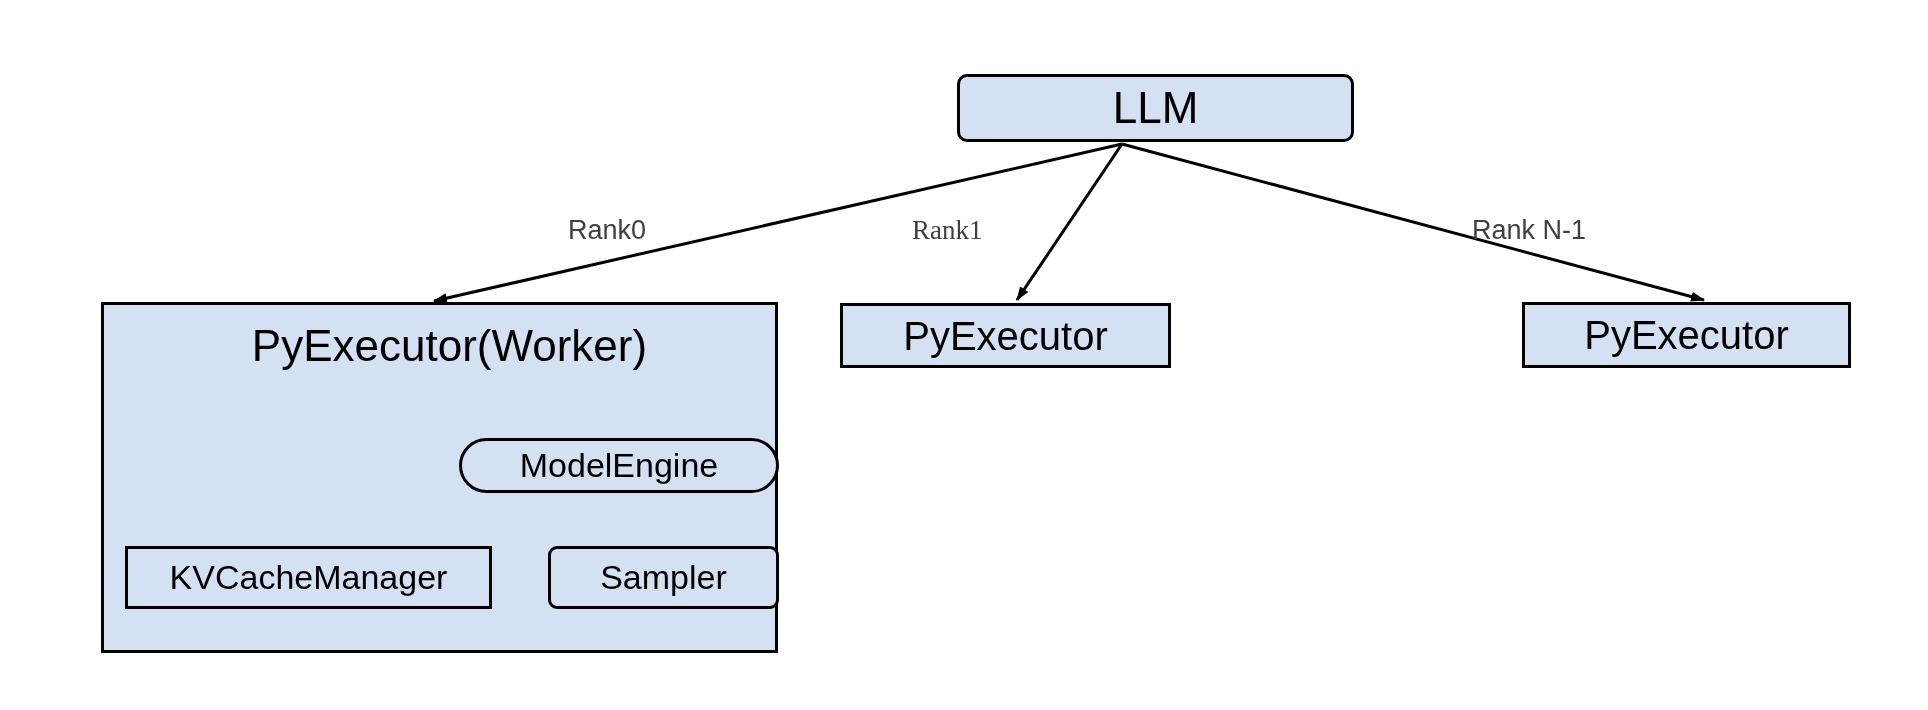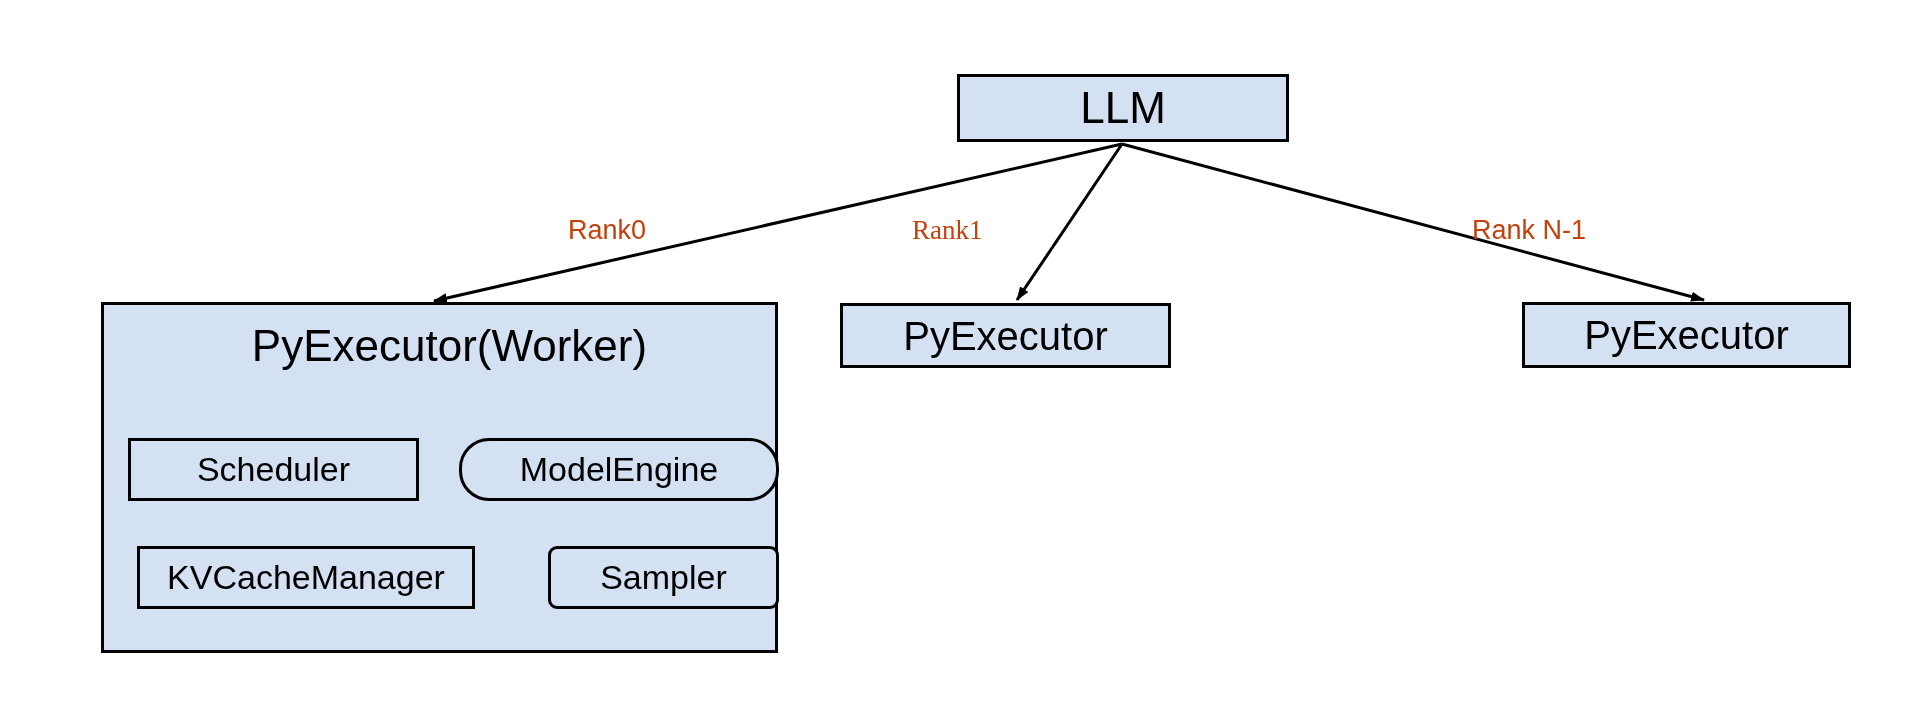--- a/index.html
+++ b/index.html
@@ -37,23 +37,24 @@
     justify-content: center;
     text-align: center;
     line-height: 1.05;
     white-space: nowrap;
   }
 
   
   #node-llm {
     left: 957px;
     top: 74px;
-    width: 332px;
+    width: 397px;
     height: 68px;
     font-size: 44px;
+    border-radius: 10px;
   }
 
   
   #node-worker {
     left: 101px;
     top: 302px;
     width: 677px;
     height: 351px;
     display: block;
   }
@@ -76,22 +77,22 @@
     background: #d4e1f2;
     border: 3px solid #000000;
     display: flex;
     align-items: center;
     justify-content: center;
     text-align: center;
     font-size: 34px;
     white-space: nowrap;
   }
   #child-scheduler    { left: 24px;  top: 133px; width: 291px; height: 63px; }
-  #child-modelengine  { left: 355px; top: 133px; width: 320px; height: 63px; border-radius: 30px; }
-  #child-kvcache      { left: 21px;  top: 241px; width: 338px; height: 63px; margin-left: 12px; }
+  #child-modelengine  { left: 355px; top: 133px; width: 320px; height: 55px; border-radius: 30px; }
+  #child-kvcache      { left: 21px;  top: 241px; width: 367px; height: 63px; }
   #child-sampler      { left: 444px; top: 241px; width: 231px; height: 63px; border-radius: 9px; }
 
   
   #node-exec-rank1 {
     left: 840px;
     top: 303px;
     width: 331px;
     height: 65px;
     font-size: 40px;
   }
@@ -101,21 +102,21 @@
     width: 329px;
     height: 66px;
     font-size: 40px;
   }
 
   
   .edge-label {
     position: absolute;
     font-size: 27px;
     white-space: nowrap;
-    color: #c2410c;
+    color: #404040;
     background: transparent;
     text-align: center;
   }
   #label-rank0   { left: 568px;  top: 215px; }
   #label-rank1   { left: 912px;  top: 215px; font-family: Liberation Serif, serif; }
   #label-rankn   { left: 1472px; top: 215px; }
 </style>
 </head>
 <body>
 
@@ -133,21 +134,20 @@
     <line x1="1122" y1="144" x2="1017" y2="300" stroke="#000000" stroke-width="3" marker-end="url(#arrowhead)"></line>
 
     <line x1="1122" y1="144" x2="1704" y2="300" stroke="#000000" stroke-width="3" marker-end="url(#arrowhead)"></line>
   </svg>
 
   <div class="node" id="node-llm">LLM</div>
 
   <div class="node" id="node-worker">
     <div id="worker-title">PyExecutor(Worker)</div>
 
-    <div class="child" id="child-scheduler">Scheduler</div>
 
     <div class="child" id="child-modelengine">ModelEngine</div>
 
     <div class="child" id="child-kvcache">KVCacheManager</div>
 
     <div class="child" id="child-sampler">Sampler</div>
   </div>
 
   <div class="node" id="node-exec-rank1">PyExecutor</div>
 

